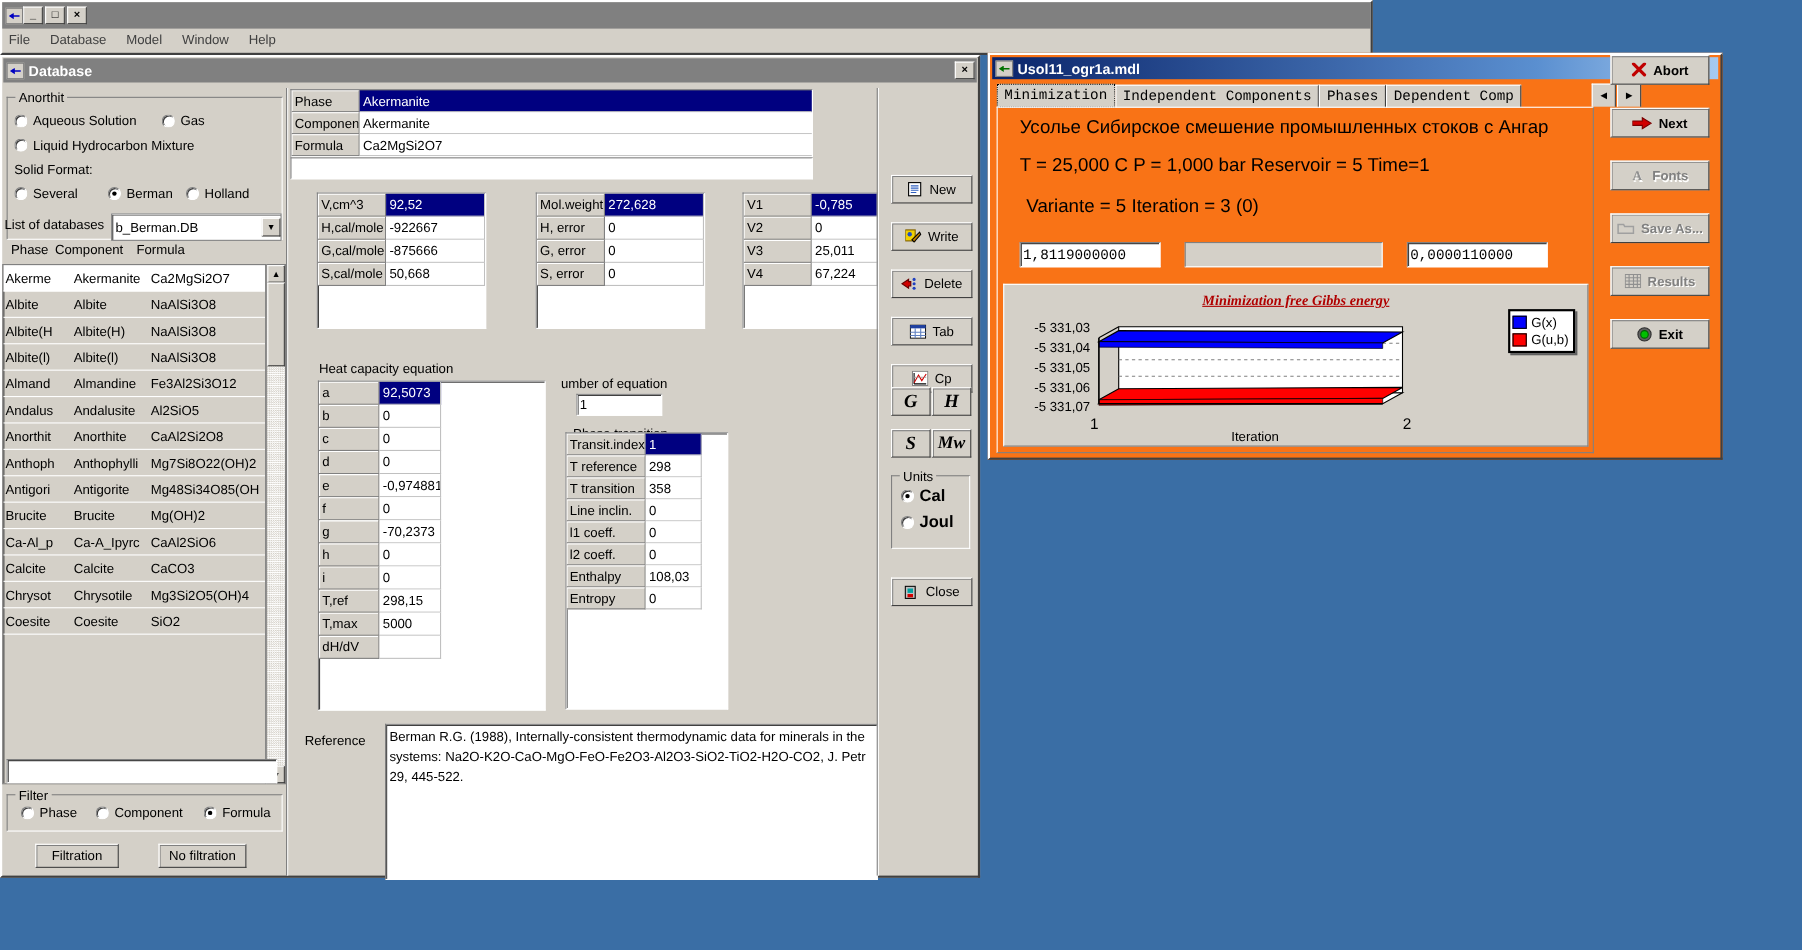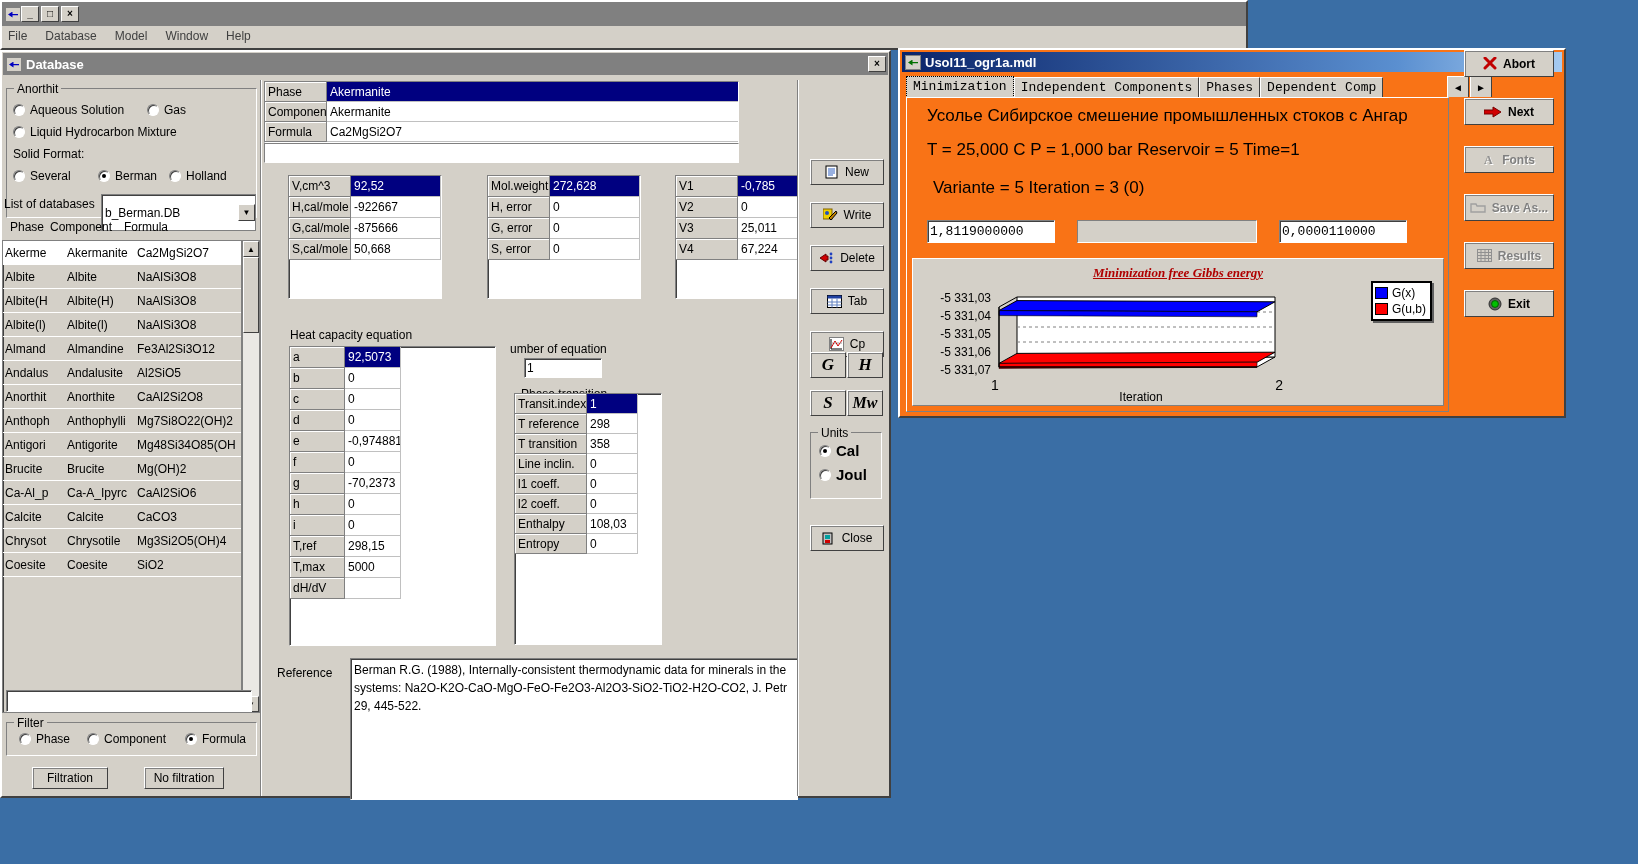--- a/index.html
+++ b/index.html
@@ -229,21 +229,21 @@
         <span class="rdot on"></span>
         <span>Berman</span>
       </div>
       <div class="radio" style="position:absolute;left:162px;top:80px;">
         <span class="rdot"></span>
         <span>Holland</span>
       </div>
     </div>
 
     <div style="position:absolute;left:2px;top:145px;font-size:12px;">List of databases</div>
-    <div class="combo" style="position:absolute;left:99px;top:142px;width:155px;height:37px;">
+    <div class="combo" style="position:absolute;left:99px;top:142px;width:155px;height:25px;">
       <span>b_Berman.DB</span>
       <span class="combo-arrow">▼</span>
     </div>
 
     <div class="plist-hdr" style="position:absolute;left:4px;top:168px;width:245px;">
       <span style="width:44px;padding-left:4px;">Phase</span>
       <span style="width:74px;">Component</span>
       <span>Formula</span>
     </div>
 

